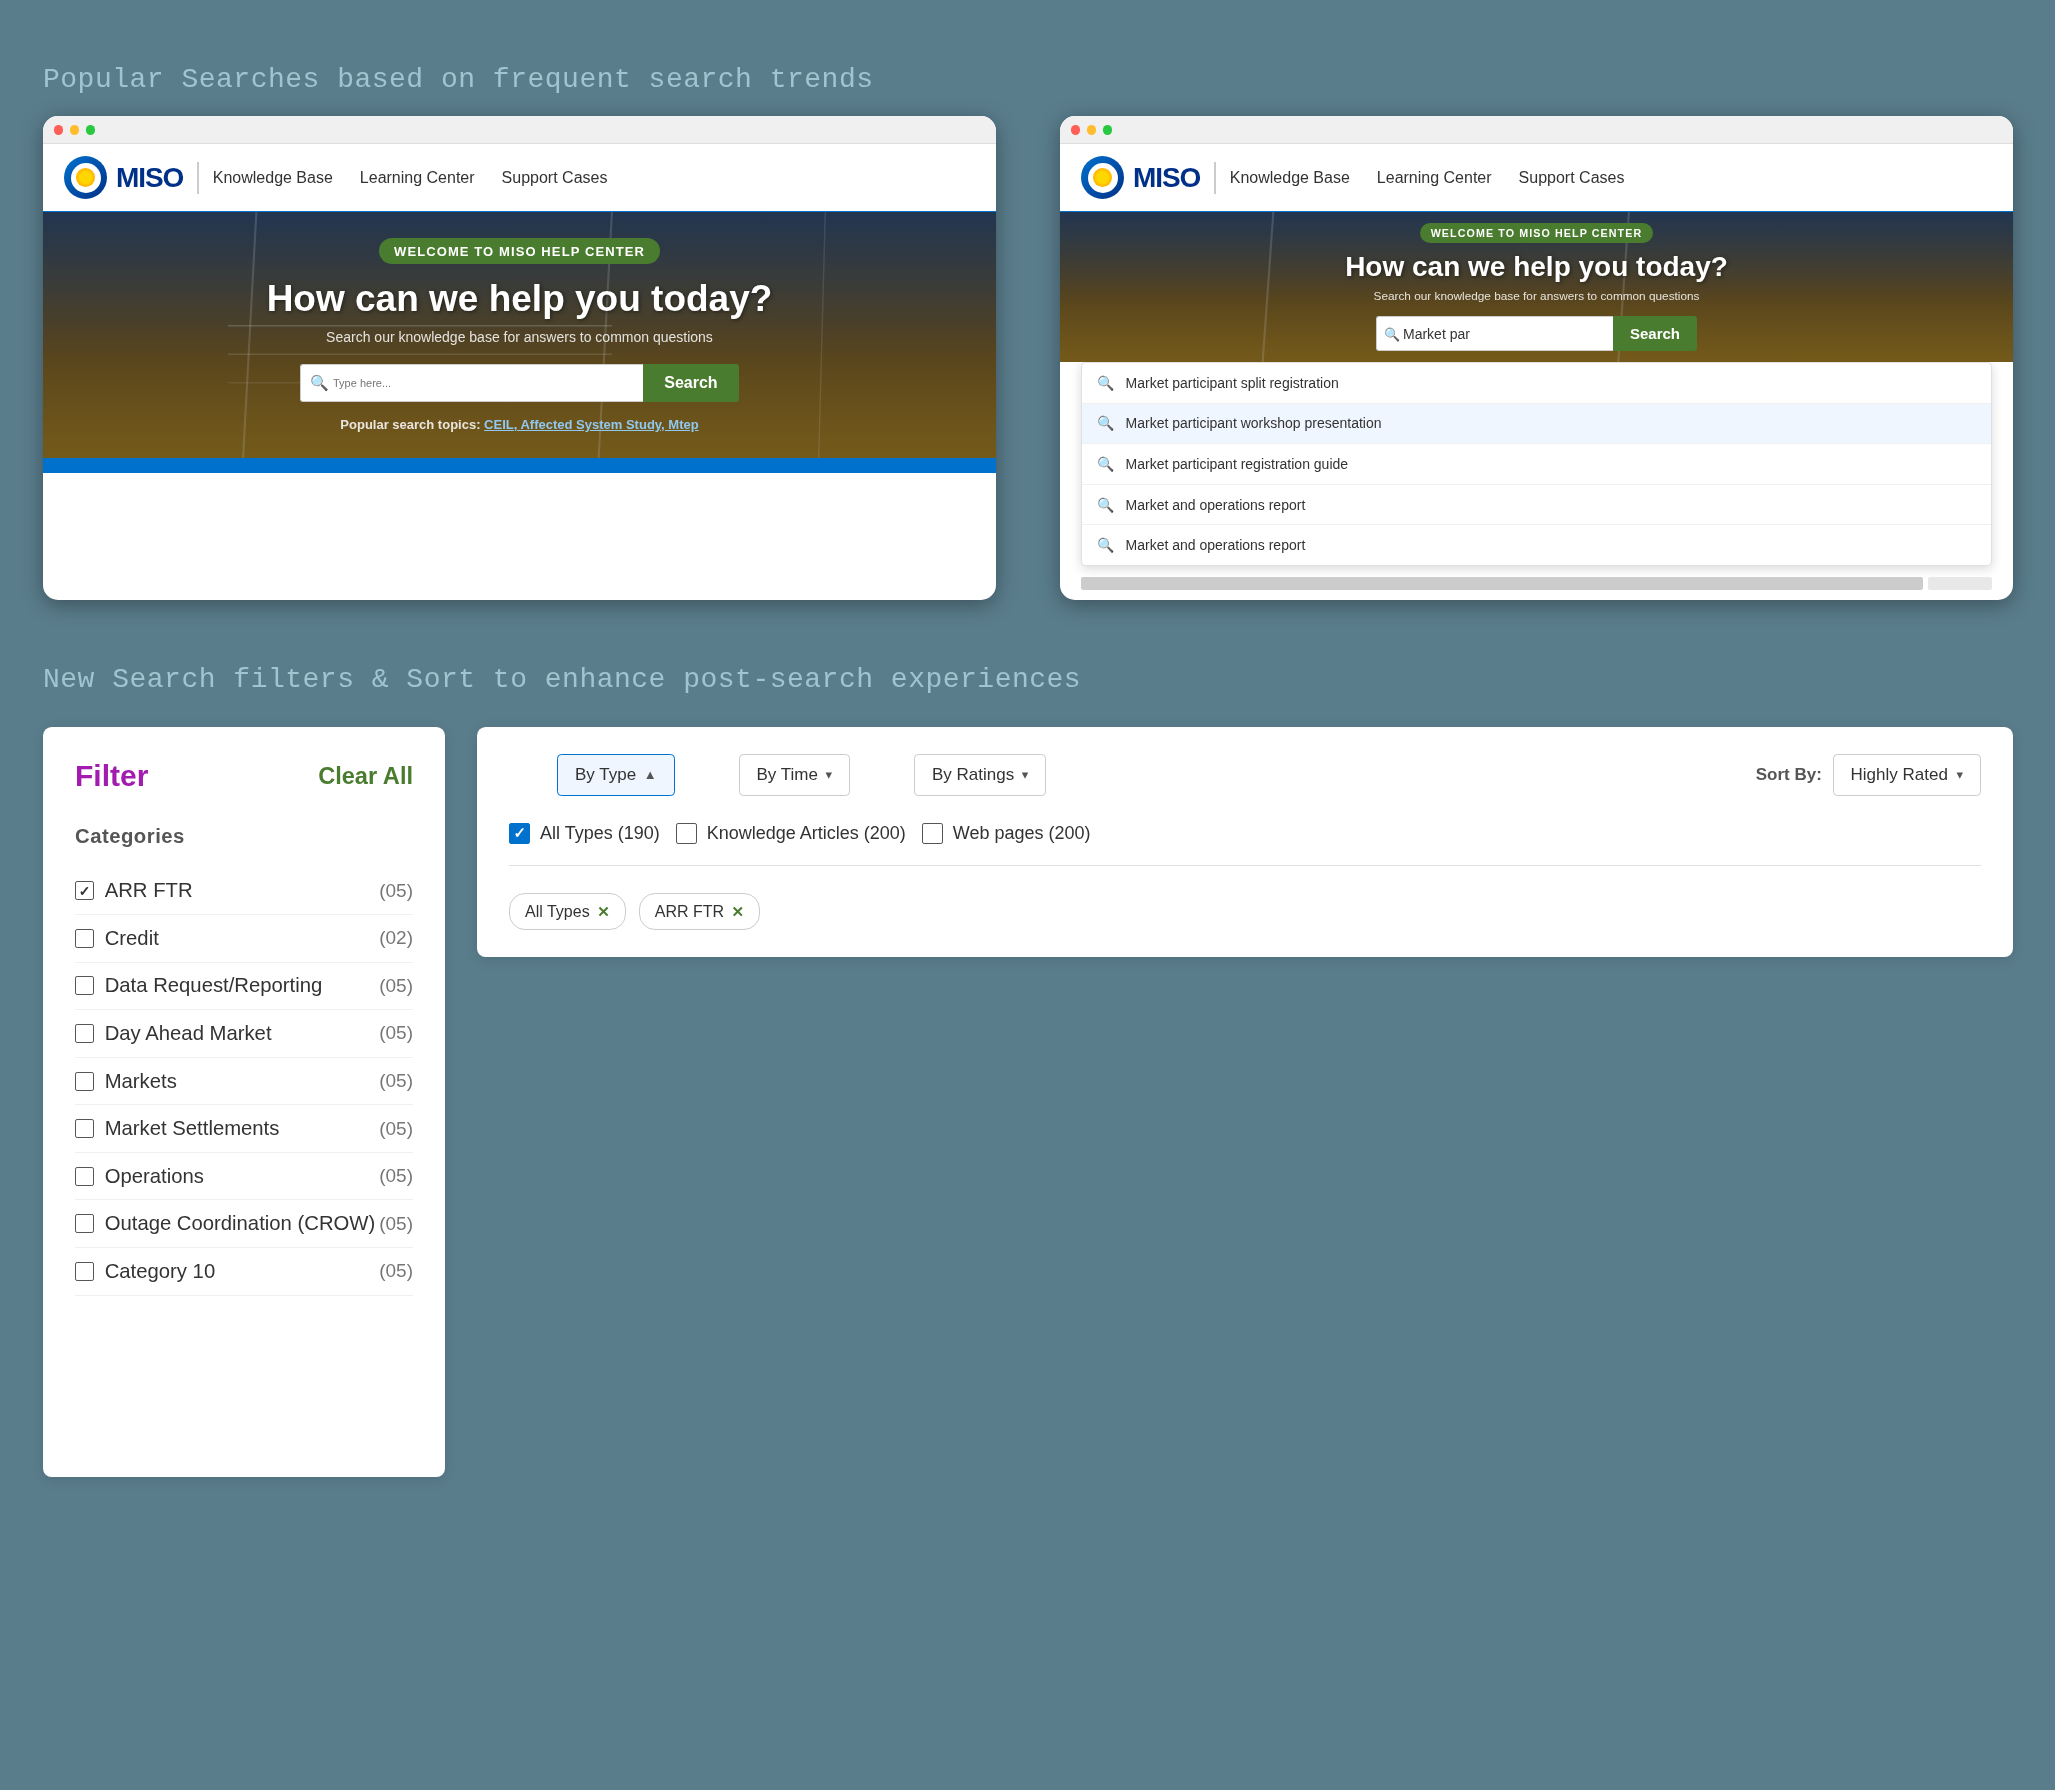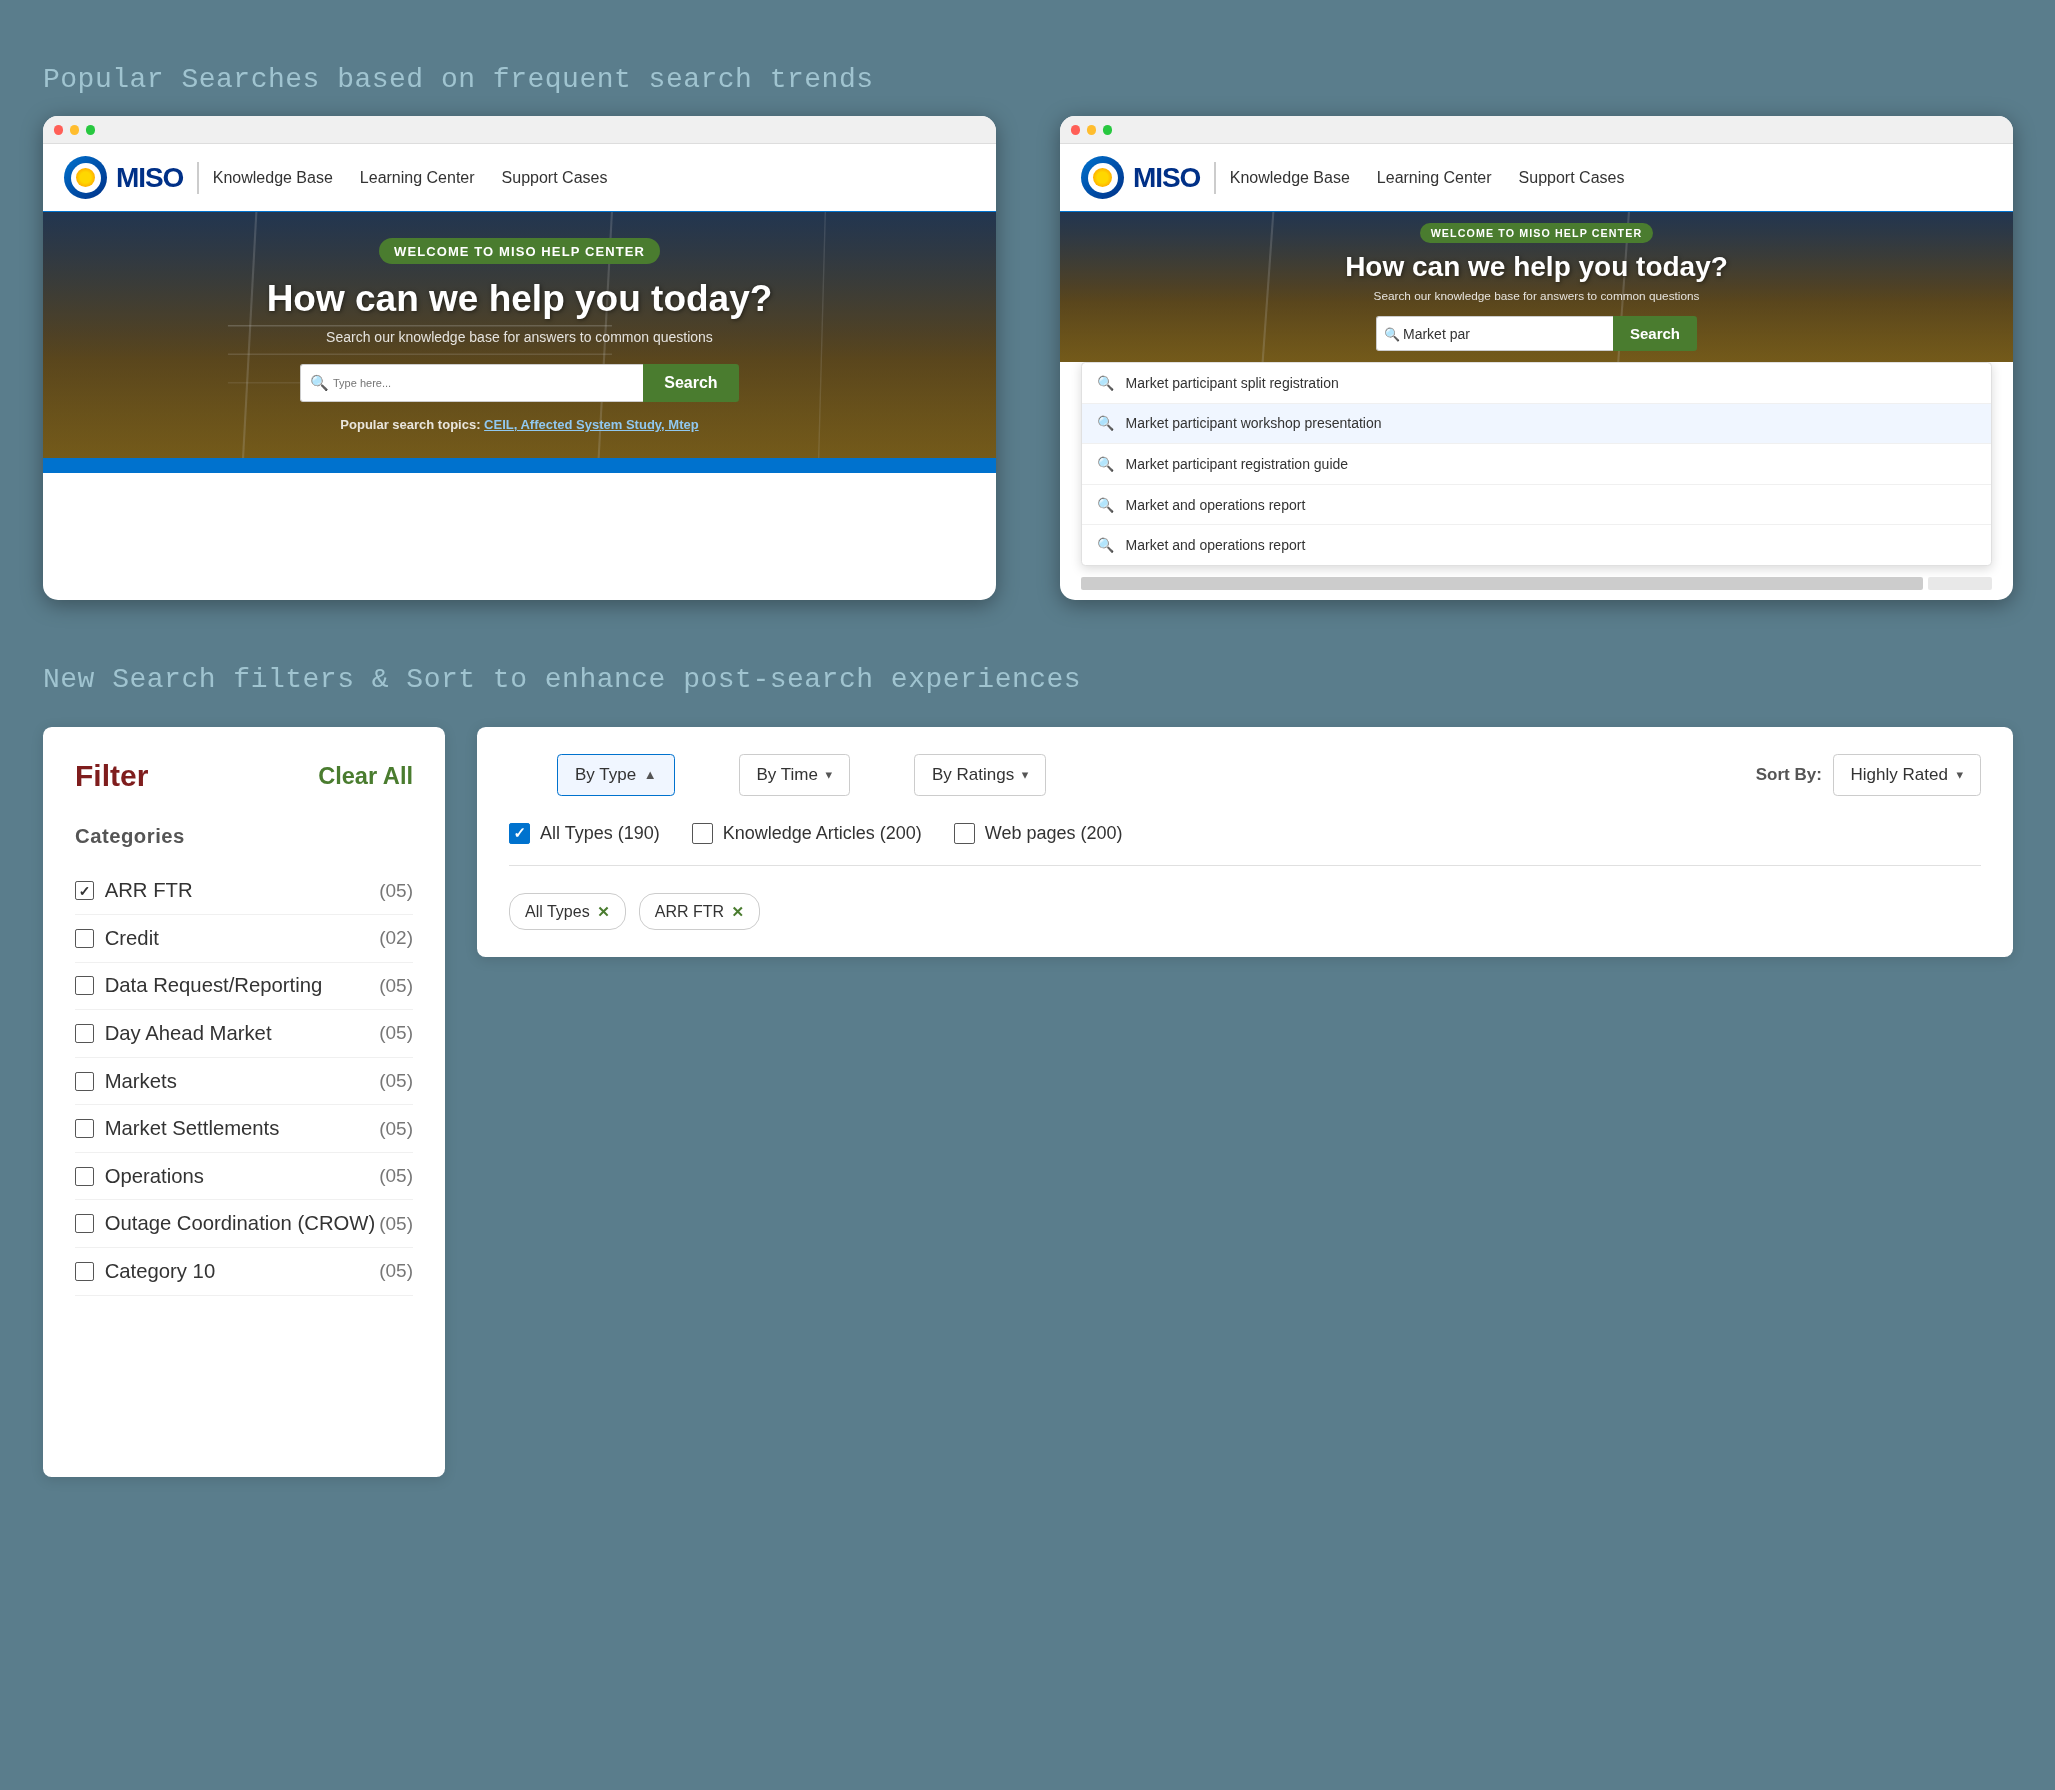--- a/index.html
+++ b/index.html
@@ -298,21 +298,21 @@
     }
     .filter-header {
       display: flex;
       justify-content: space-between;
       align-items: center;
       margin-bottom: 32px;
     }
     .filter-title {
       font-size: 30px;
       font-weight: 700;
-      color: #7f1d1d;
+      color: #a21caf;
     }
     .clear-all-btn {
       font-size: 23.6px;
       color: #4a7c2f;
       cursor: pointer;
       font-weight: 600;
     }
     .filter-section-title {
       font-size: 20.3px;
       color: #555;
@@ -419,21 +419,21 @@
       background: #fff;
       font-size: 17px;
       cursor: pointer;
       color: #333;
     }
 
     
     .type-row {
       display: flex;
       align-items: center;
-      gap: 32px;
+      gap: 16px;
       margin-bottom: 27px;
       padding-bottom: 21.4px;
       border-bottom: 0.5px solid #e0e0e0;
     }
     .type-item {
       display: flex;
       align-items: center;
       gap: 9.6px;
     }
     .type-checkbox {

